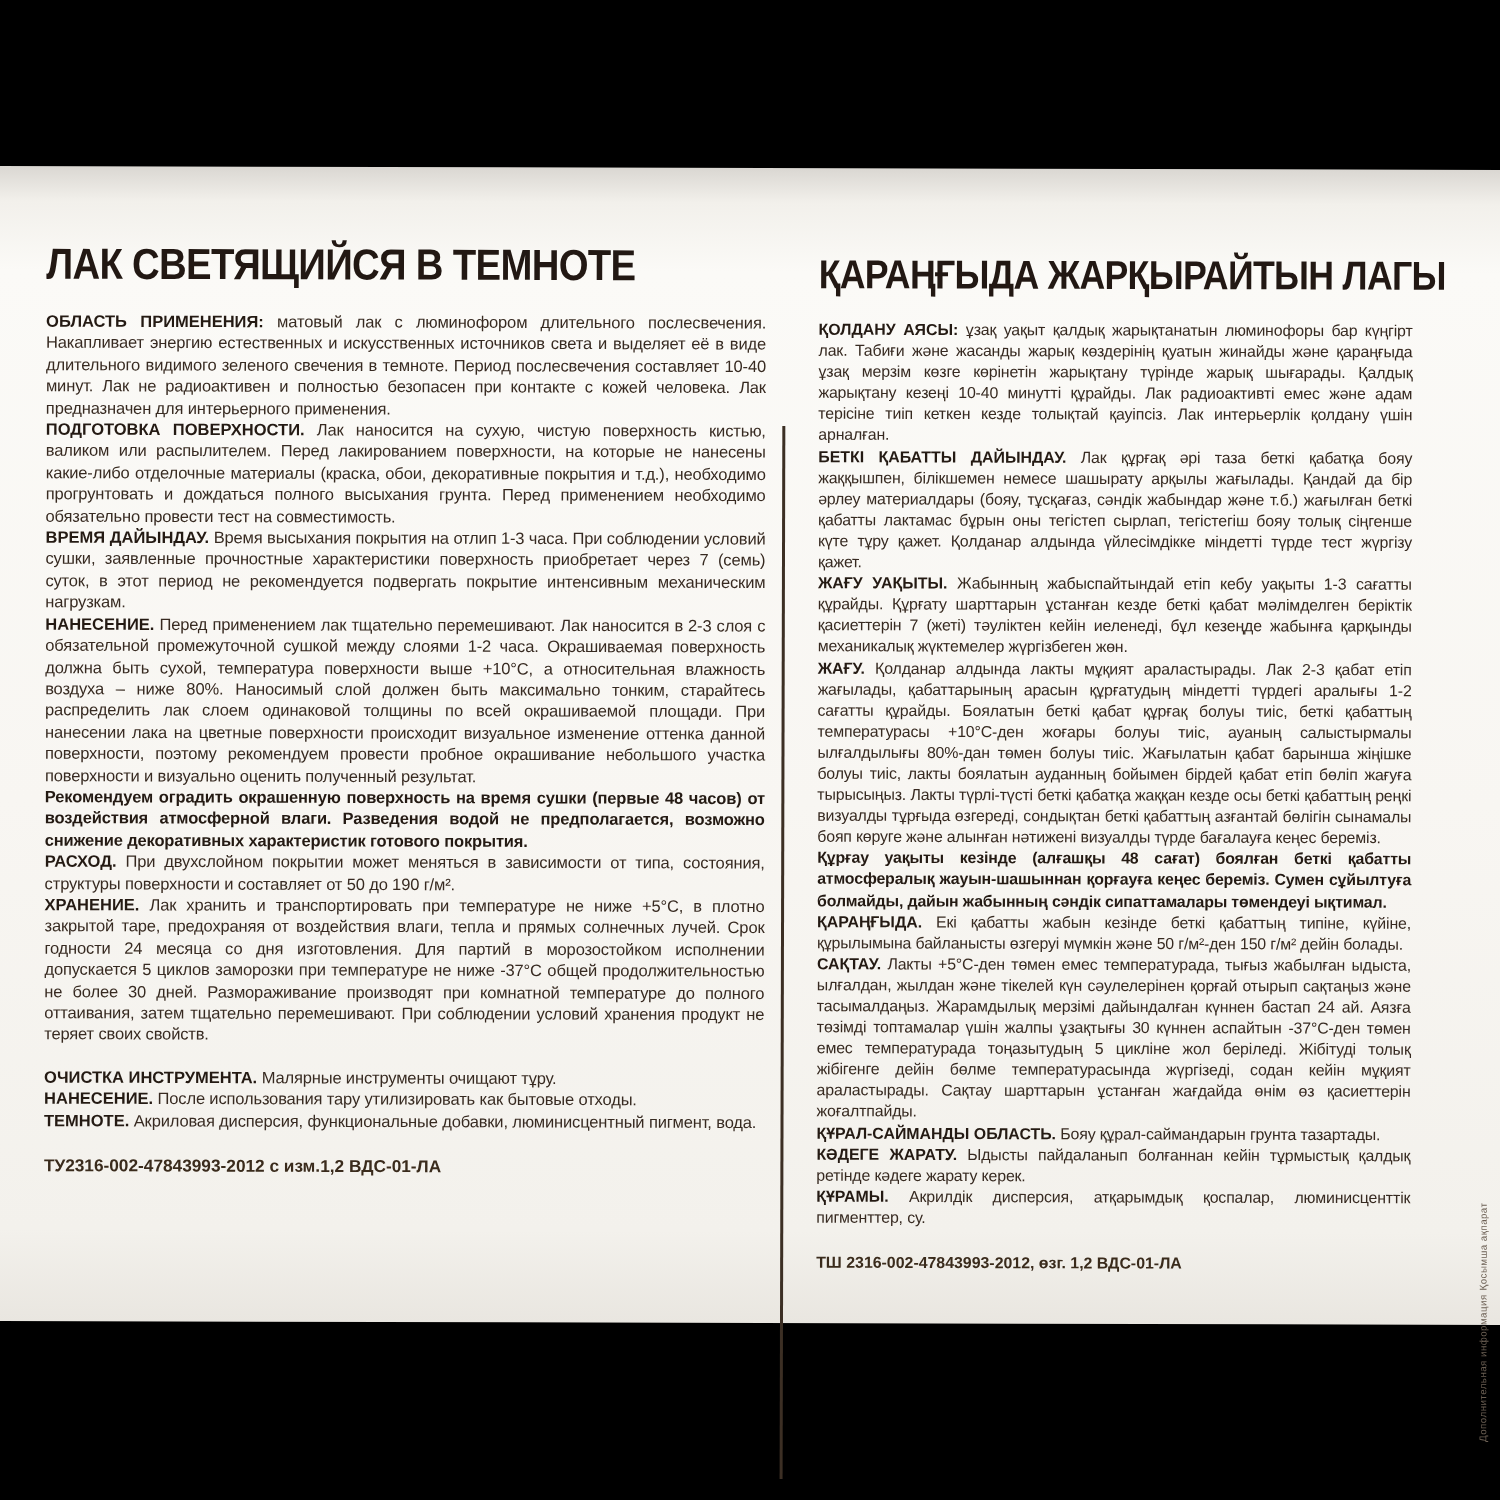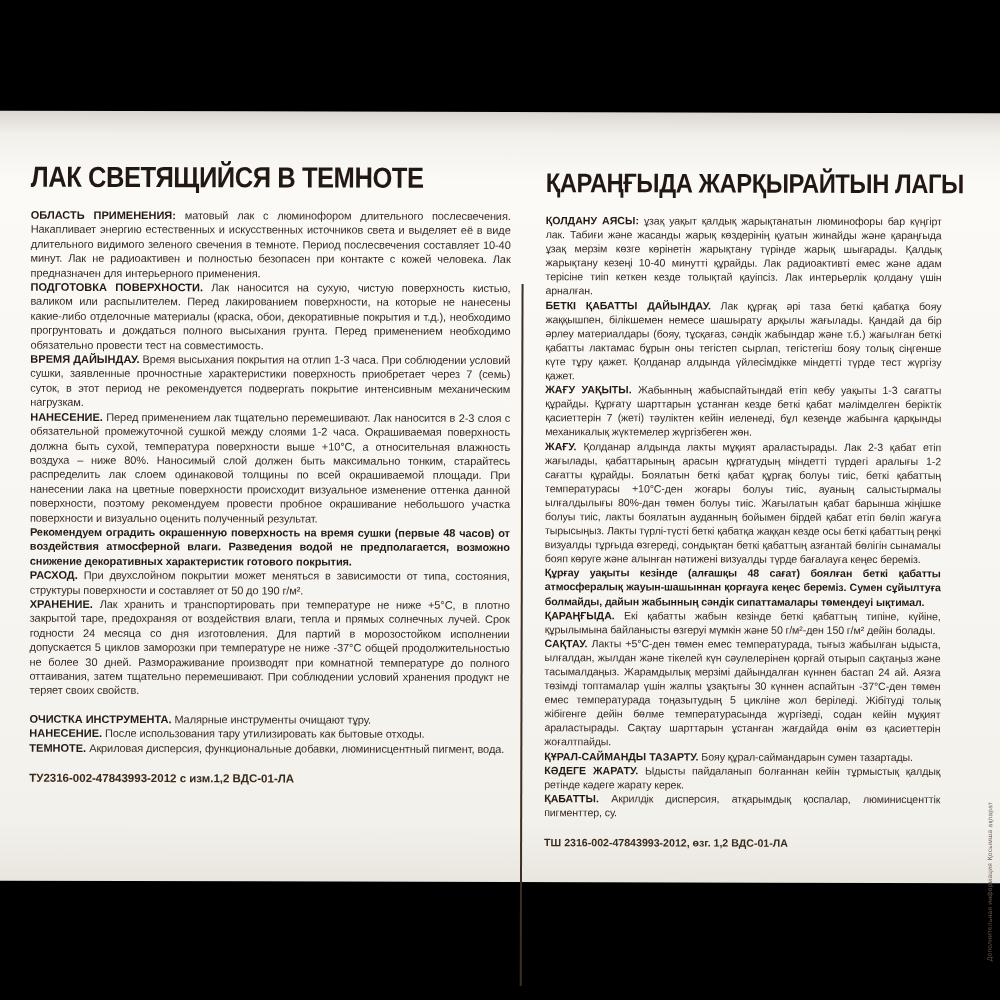--- a/index.html
+++ b/index.html
@@ -76,23 +76,23 @@
   <div class="col col-right">
     <h1 class="title">ҚАРАҢҒЫДА ЖАРҚЫРАЙТЫН ЛАГЫ</h1>
 
     <p class="sec"><b class="h">ҚОЛДАНУ АЯСЫ:</b> <span>ұзақ уақыт қалдық жарықтанатын люминофоры бар күңгірт лак. Табиғи және жасанды жарық көздерінің қуатын жинайды және қараңғыда ұзақ мерзім көзге көрінетін жарықтану түрінде жарық шығарады. Қалдық жарықтану кезеңі 10-40 минутті құрайды. Лак радиоактивті емес және адам терісіне тиіп кеткен кезде толықтай қауіпсіз. Лак интерьерлік қолдану үшін арналған.</span></p>
     <p class="sec"><b class="h">БЕТКІ ҚАБАТТЫ ДАЙЫНДАУ.</b> <span>Лак құрғақ әрі таза беткі қабатқа бояу жаққышпен, білікшемен немесе шашырату арқылы жағылады. Қандай да бір әрлеу материалдары (бояу, тұсқағаз, сәндік жабындар және т.б.) жағылған беткі қабатты лактамас бұрын оны тегістеп сырлап, тегістегіш бояу толық сіңгенше күте тұру қажет. Қолданар алдында үйлесімдікке міндетті түрде тест жүргізу қажет.</span></p>
     <p class="sec"><b class="h">ЖАҒУ УАҚЫТЫ.</b> <span>Жабынның жабыспайтындай етіп кебу уақыты 1-3 сағатты құрайды. Құрғату шарттарын ұстанған кезде беткі қабат мәлімделген беріктік қасиеттерін 7 (жеті) тәуліктен кейін иеленеді, бұл кезеңде жабынға қарқынды механикалық жүктемелер жүргізбеген жөн.</span></p>
     <p class="sec"><b class="h">ЖАҒУ.</b> <span>Қолданар алдында лакты мұқият араластырады. Лак 2-3 қабат етіп жағылады, қабаттарының арасын құрғатудың міндетті түрдегі аралығы 1-2 сағатты құрайды. Боялатын беткі қабат құрғақ болуы тиіс, беткі қабаттың температурасы +10°С-ден жоғары болуы тиіс, ауаның салыстырмалы ылғалдылығы 80%-дан төмен болуы тиіс. Жағылатын қабат барынша жіңішке болуы тиіс, лакты боялатын ауданның бойымен бірдей қабат етіп бөліп жағуға тырысыңыз. Лакты түрлі-түсті беткі қабатқа жаққан кезде осы беткі қабаттың реңкі визуалды тұрғыда өзгереді, сондықтан беткі қабаттың азғантай бөлігін сынамалы бояп көруге және алынған нәтижені визуалды түрде бағалауға кеңес береміз.</span></p>
     <p class="sec strong">Құрғау уақыты кезінде (алғашқы 48 сағат) боялған беткі қабатты атмосфералық жауын-шашыннан қорғауға кеңес береміз. Сумен сұйылтуға болмайды, дайын жабынның сәндік сипаттамалары төмендеуі ықтимал.</p>
     <p class="sec"><b class="h">ҚАРАҢҒЫДА.</b> <span>Екі қабатты жабын кезінде беткі қабаттың типіне, күйіне, құрылымына байланысты өзгеруі мүмкін және 50 г/м²-ден 150 г/м² дейін болады.</span></p>
     <p class="sec"><b class="h">САҚТАУ.</b> <span>Лакты +5°С-ден төмен емес температурада, тығыз жабылған ыдыста, ылғалдан, жылдан және тікелей күн сәулелерінен қорғай отырып сақтаңыз және тасымалдаңыз. Жарамдылық мерзімі дайындалған күннен бастап 24 ай. Аязға төзімді топтамалар үшін жалпы ұзақтығы 30 күннен аспайтын -37°С-ден төмен емес температурада тоңазытудың 5 цикліне жол беріледі. Жібітуді толық жібігенге дейін бөлме температурасында жүргізеді, содан кейін мұқият араластырады. Сақтау шарттарын ұстанған жағдайда өнім өз қасиеттерін жоғалтпайды.</span></p>
-    <p class="sec"><b class="h">ҚҰРАЛ-САЙМАНДЫ ТАЗАРТУ.</b> <span>Бояу құрал-саймандарын сумен тазартады.</span></p>
+    <p class="sec"><b class="h">ҚҰРАЛ-САЙМАНДЫ ОБЛАСТЬ.</b> <span>Бояу құрал-саймандарын грунта тазартады.</span></p>
     <p class="sec"><b class="h">КӘДЕГЕ ЖАРАТУ.</b> <span>Ыдысты пайдаланып болғаннан кейін тұрмыстық қалдық ретінде кәдеге жарату керек.</span></p>
-    <p class="sec"><b class="h">ҚАБАТТЫ.</b> <span>Акрилдік дисперсия, атқарымдық қоспалар, люминисценттік пигменттер, су.</span></p>
+    <p class="sec"><b class="h">ҚҰРАМЫ.</b> <span>Акрилдік дисперсия, атқарымдық қоспалар, люминисценттік пигменттер, су.</span></p>
     <p class="sec footer-line">ТШ 2316-002-47843993-2012, өзг. 1,2 ВДС-01-ЛА</p>
   </div>
 
   <div class="side-note">
     <div>Дополнительная информация</div>
     <div>Қосымша ақпарат</div>
   </div>
 
 </div>
 

